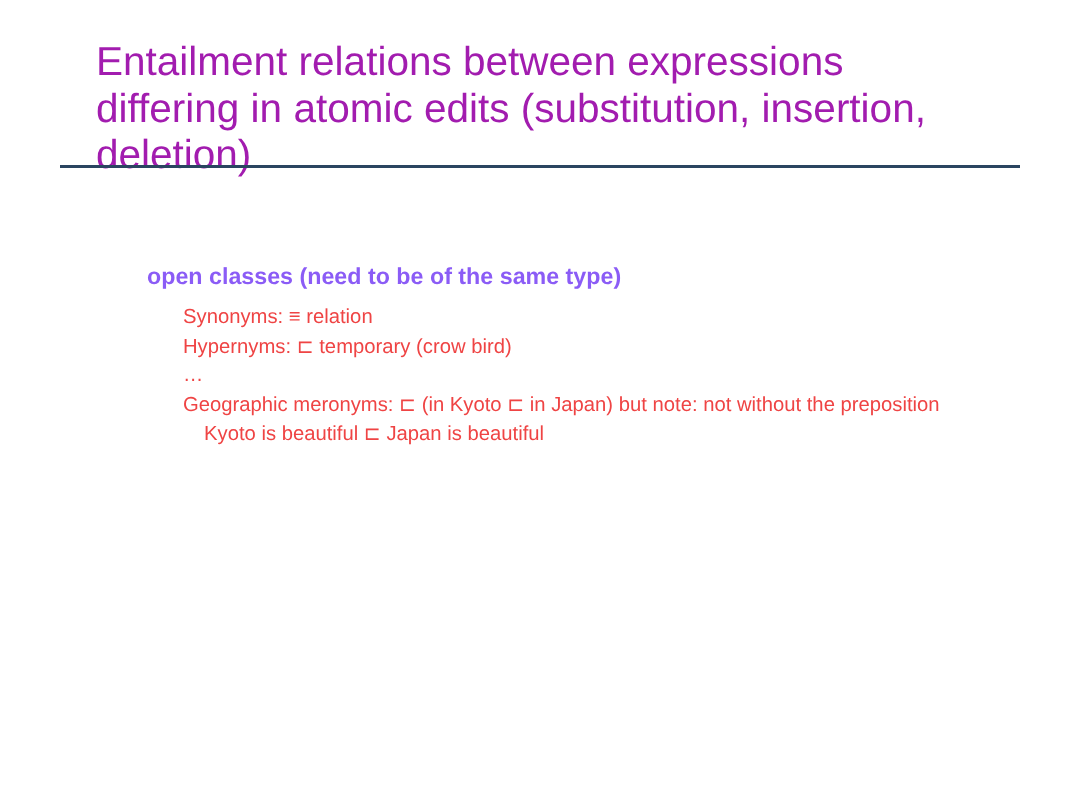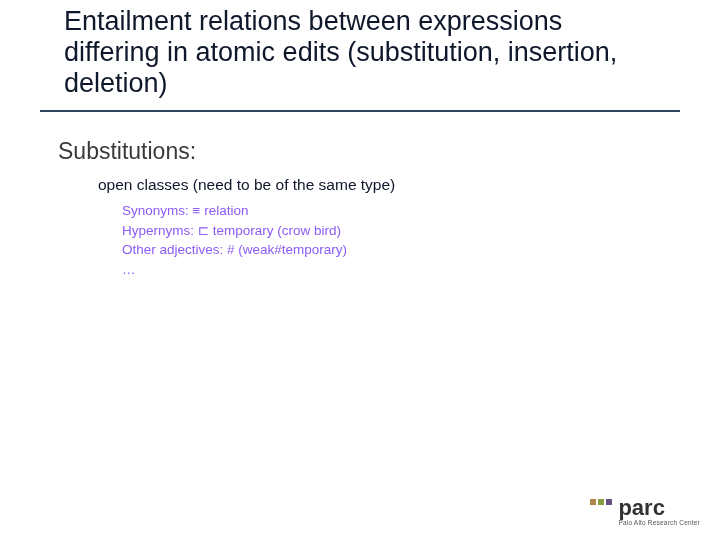--- a/index.html
+++ b/index.html
@@ -1,60 +1,48 @@
 <!DOCTYPE html>
 <html><head>
 <meta charset="utf-8">
 <style>
   * { margin: 0; padding: 0; box-sizing: border-box; }
   html, body { width: 720px; height: 540px; background: #fff; font-family: Arial, Helvetica, sans-serif; overflow: hidden; }
   .slide { position: relative; width: 720px; height: 540px; }
   .title-block { position: absolute; left: 64px; top: 6px; width: 600px; }
-  .title-text { font-size: 27px; font-weight: 400; color: #0f172a; line-height: 1.15; }
+  .title-text { font-size: 27px; font-weight: 400; color: #a21caf; line-height: 1.15; margin-top: 20px; }
   .rule { position: absolute; left: 40px; top: 110px; width: 640px; height: 2px; background: #2a4560; }
   .section { position: absolute; left: 58px; top: 138px; font-size: 23px; color: #3a3a3a; font-weight: 400; }
-  .subhead { position: absolute; left: 98px; top: 176px; font-size: 15.5px; color: #0f172a; font-weight: 400; }
+  .subhead { position: absolute; left: 98px; top: 176px; font-size: 15.5px; color: #8b5cf6; font-weight: 700; }
   .bullets { position: absolute; left: 122px; top: 202px; width: 540px; }
-  .bullets li { list-style: none; font-size: 13.5px; color: #8b5cf6; line-height: 1.38; padding-left: 14px; text-indent: -14px; margin-bottom: 1px; }
+  .bullets li { list-style: none; font-size: 13.5px; color: #ef4444; line-height: 1.38; padding-left: 14px; text-indent: -14px; margin-bottom: 1px; }
   .logo { position: absolute; right: 20px; bottom: 14px; display: flex; align-items: flex-start; gap: 6px; }
   .logo-mark { display: flex; gap: 2px; padding-top: 2px; }
   .logo-mark span { display: inline-block; width: 6px; height: 6px; background: #b08850; }
   .logo-mark span:nth-child(2) { background: #8aa040; }
   .logo-mark span:nth-child(3) { background: #6a5080; }
   .logo-text { display: flex; flex-direction: column; line-height: 1; }
   .logo-word { font-size: 22px; font-weight: 700; color: #333; letter-spacing: 0px; }
   .logo-sub { font-size: 6.5px; color: #555; letter-spacing: 0.2px; margin-top: 1px; }
 </style>
 </head>
 <body>
 
 <div class="slide">
 
   <div class="title-block">
     <div class="title-text">Entailment relations between expressions differing in atomic edits (substitution, insertion, deletion)</div>
   </div>
 
   <div class="rule"></div>
 
-  <div class="section">Substitutions:</div>
 
   <div class="subhead">open classes (need to be of the same type)</div>
 
   <ul class="bullets">
     <li>Synonyms: ≡ relation</li>
     <li>Hypernyms: ⊏ temporary (crow  bird)</li>
-    <li>Other adjectives: # (weak#temporary)</li>
     <li>…</li>
+    <li>Geographic meronyms: ⊏ (in Kyoto ⊏ in Japan) but note: not without the preposition Kyoto is beautiful ⊏ Japan is beautiful</li>
   </ul>
 
-  <div class="logo">
-    <div class="logo-mark">
-      <span></span>
-        <span></span>
-        <span></span>
-    </div>
-    <div class="logo-text">
-      <div class="logo-word">parc</div>
-      <div class="logo-sub">Palo Alto Research Center</div>
-    </div>
-  </div>
 
 </div>
 
 </body></html>

